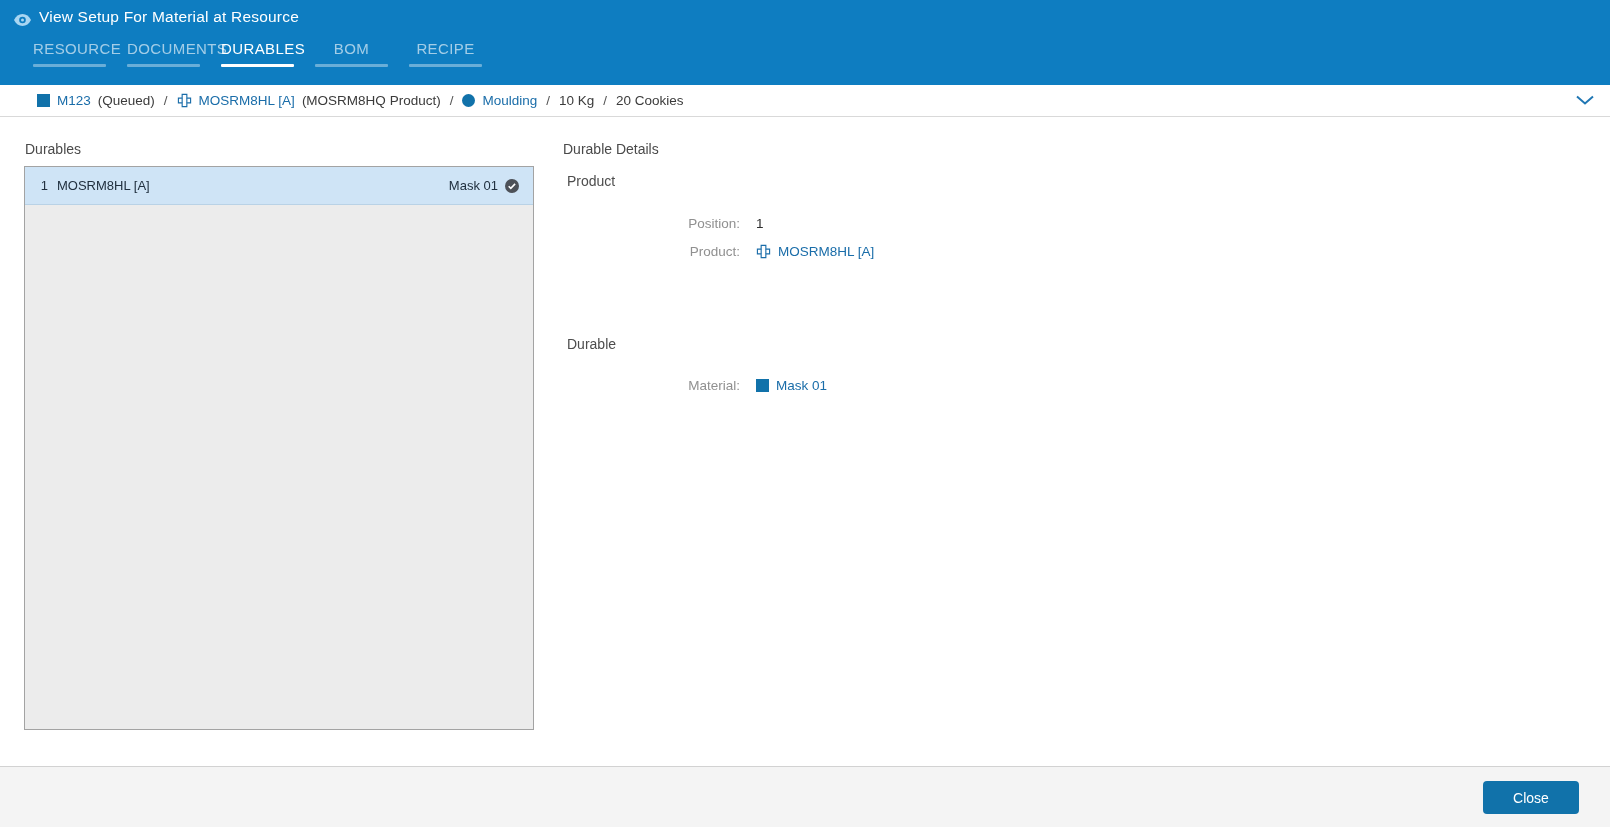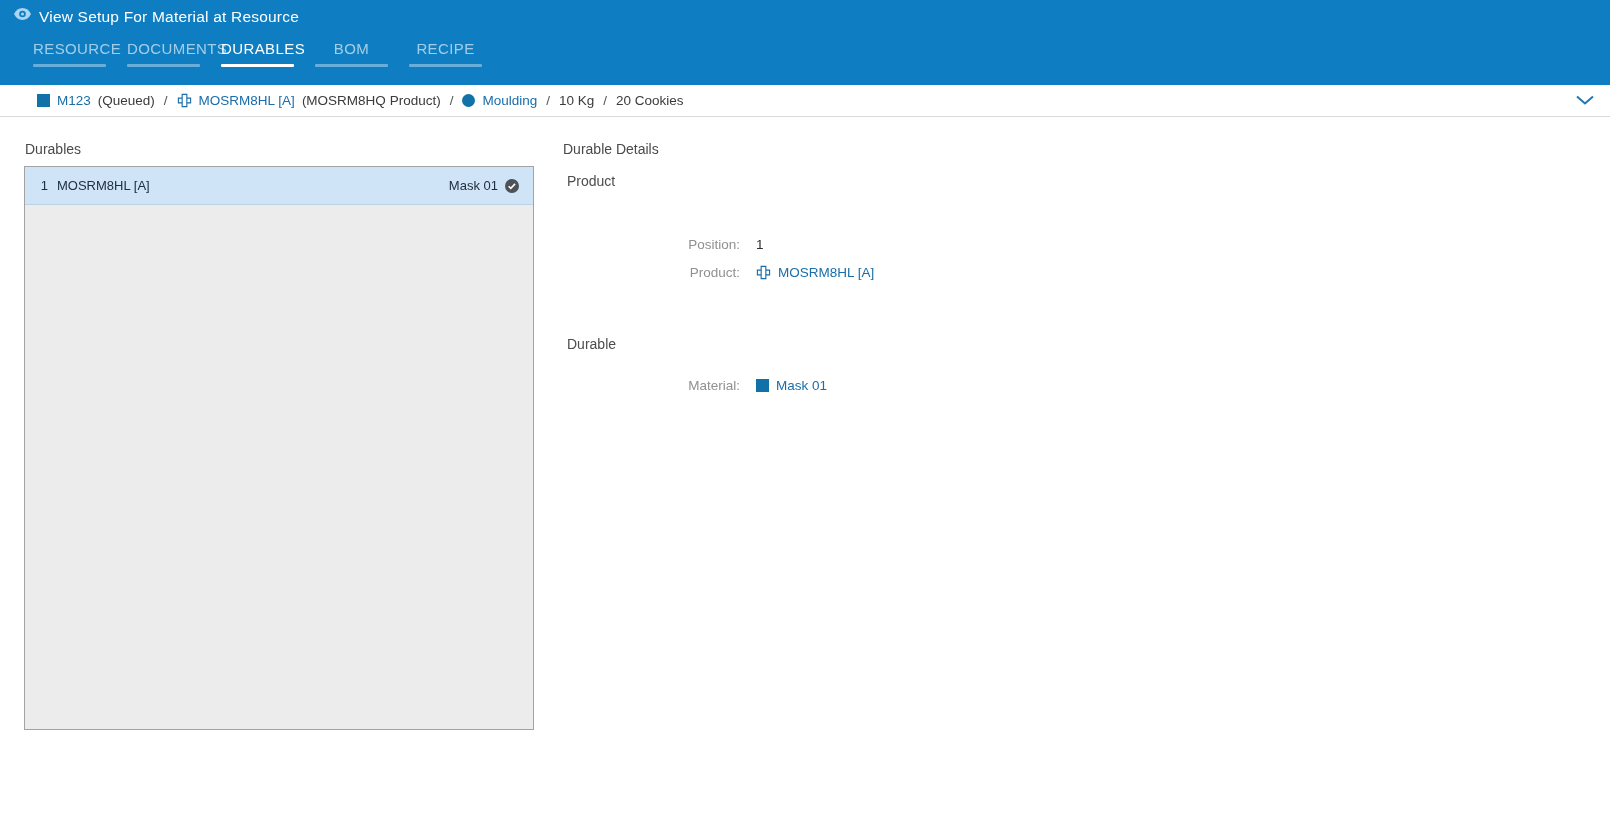--- a/index.html
+++ b/index.html
@@ -1,21 +1,21 @@
 <!DOCTYPE html>
 <html><head>
 <meta charset="utf-8">
 <style>
   * { margin:0; padding:0; box-sizing:border-box; }
   html,body { width:1610px; height:827px; font-family:"Liberation Sans","DejaVu Sans",sans-serif; background:#ffffff; overflow:hidden; }
   .app { position:relative; width:1610px; height:827px; background:#ffffff; }
 
   
   .header { position:absolute; top:0; left:0; width:100%; height:85px; background:#0e7dc1; }
-  .title-row { position:absolute; top:8px; left:14px; display:flex; align-items:flex-start; gap:8px; }
+  .title-row { position:absolute; top:8px; left:14px; display:flex; align-items:flex-end; gap:8px; }
   .title-row .eye { display:flex; align-items:center; }
   .page-title { color:#ffffff; font-size:15.5px; letter-spacing:0.2px; }
   .tabs { position:absolute; top:40px; left:33px; display:flex; gap:21px; }
   .tab { width:73px; text-align:center; cursor:pointer; }
   .tab .tab-label { display:block; font-size:15px; letter-spacing:0.4px; color:rgba(255,255,255,0.62); white-space:nowrap; }
   .tab .tab-underline { display:block; height:3px; margin-top:7px; background:rgba(255,255,255,0.38); border-radius:1px; }
   .tab.active .tab-label { color:#ffffff; }
   .tab.active .tab-underline { background:#ffffff; }
 
   
@@ -35,21 +35,21 @@
   .durable-item .pos { width:10px; margin-right:9px; text-align:right; }
   .durable-item .item-name { flex:1; }
   .durable-item .item-right { display:flex; align-items:center; gap:7px; }
 
   
   #details-heading { left:555px; top:141px;margin-left:8px; }
   .section-title { position:absolute; left:567px; font-size:14px; color:#4d4d4d; }
   #product-section-title { top:173px; }
   #durable-section-title { top:336px; }
   .rows { position:absolute; left:555px; width:560px; }
-  #product-rows { top:209px;margin-top:21px; }
+  #product-rows { top:209px; }
   #durable-rows { top:371px; }
   .field-row { display:flex; align-items:center; height:28px; font-size:13.5px; }
   .field-label { width:185px; text-align:right; color:#909090; flex:none; }
   .field-value { margin-left:16px; color:#2e2e2e; display:flex; align-items:center; gap:7px; }
   .field-value .val-link { color:#1a6da9; cursor:pointer; }
   .icon { line-height:0; display:inline-flex; align-items:center; }
 
   
   .footer { position:absolute; top:766px; left:0; width:100%; height:61px; background:#f4f4f4; border-top:1px solid #d2d2d2; }
   .close-btn { position:absolute; top:14px; right:31px; width:96px; height:33px; background:#1172aa; color:#ffffff; font-size:14px; font-family:inherit; border:none; border-radius:4px; cursor:pointer; }
@@ -171,14 +171,17 @@
   <div class="rows" id="durable-rows">
     <div class="field-row">
       <span class="field-label">Material:</span>
       <span class="field-value">
         <span class="sq-icon icon"></span>
         <a class="val-link">Mask 01</a>
       </span>
     </div>
   </div>
 
+  <div class="footer">
+    <button class="close-btn">Close</button>
+  </div>
 
 </div>
 
 </body></html>

